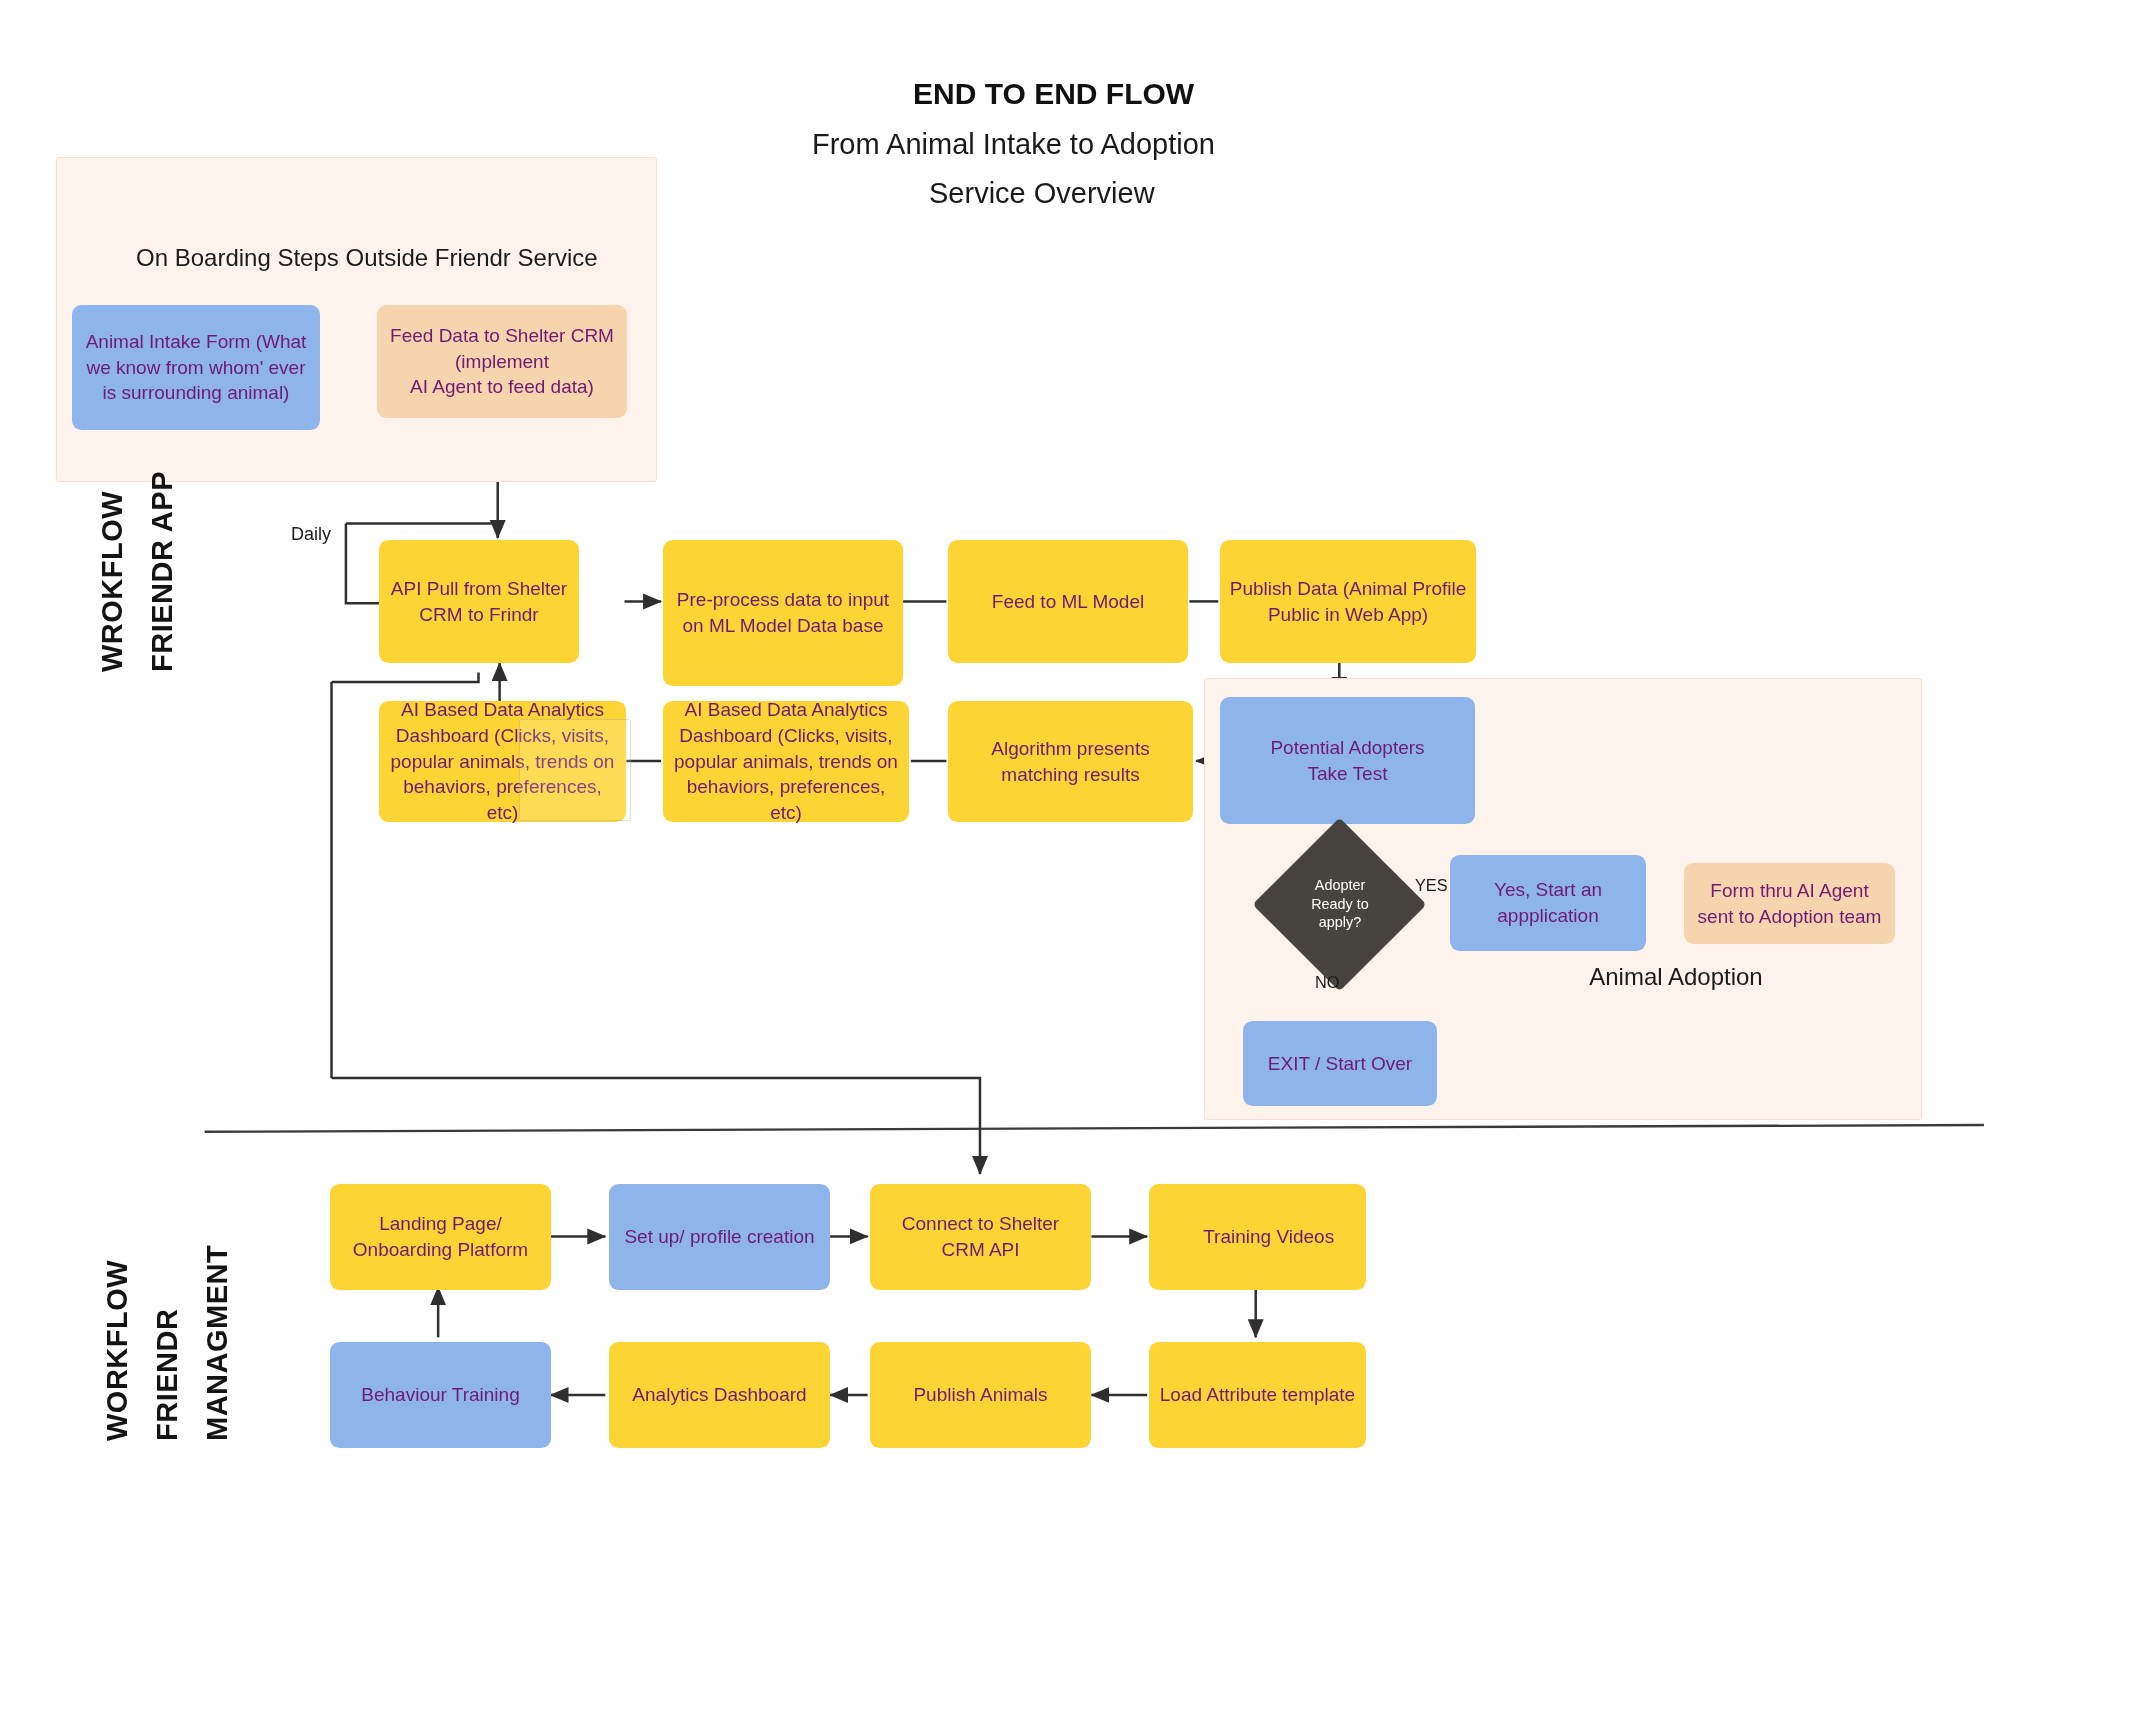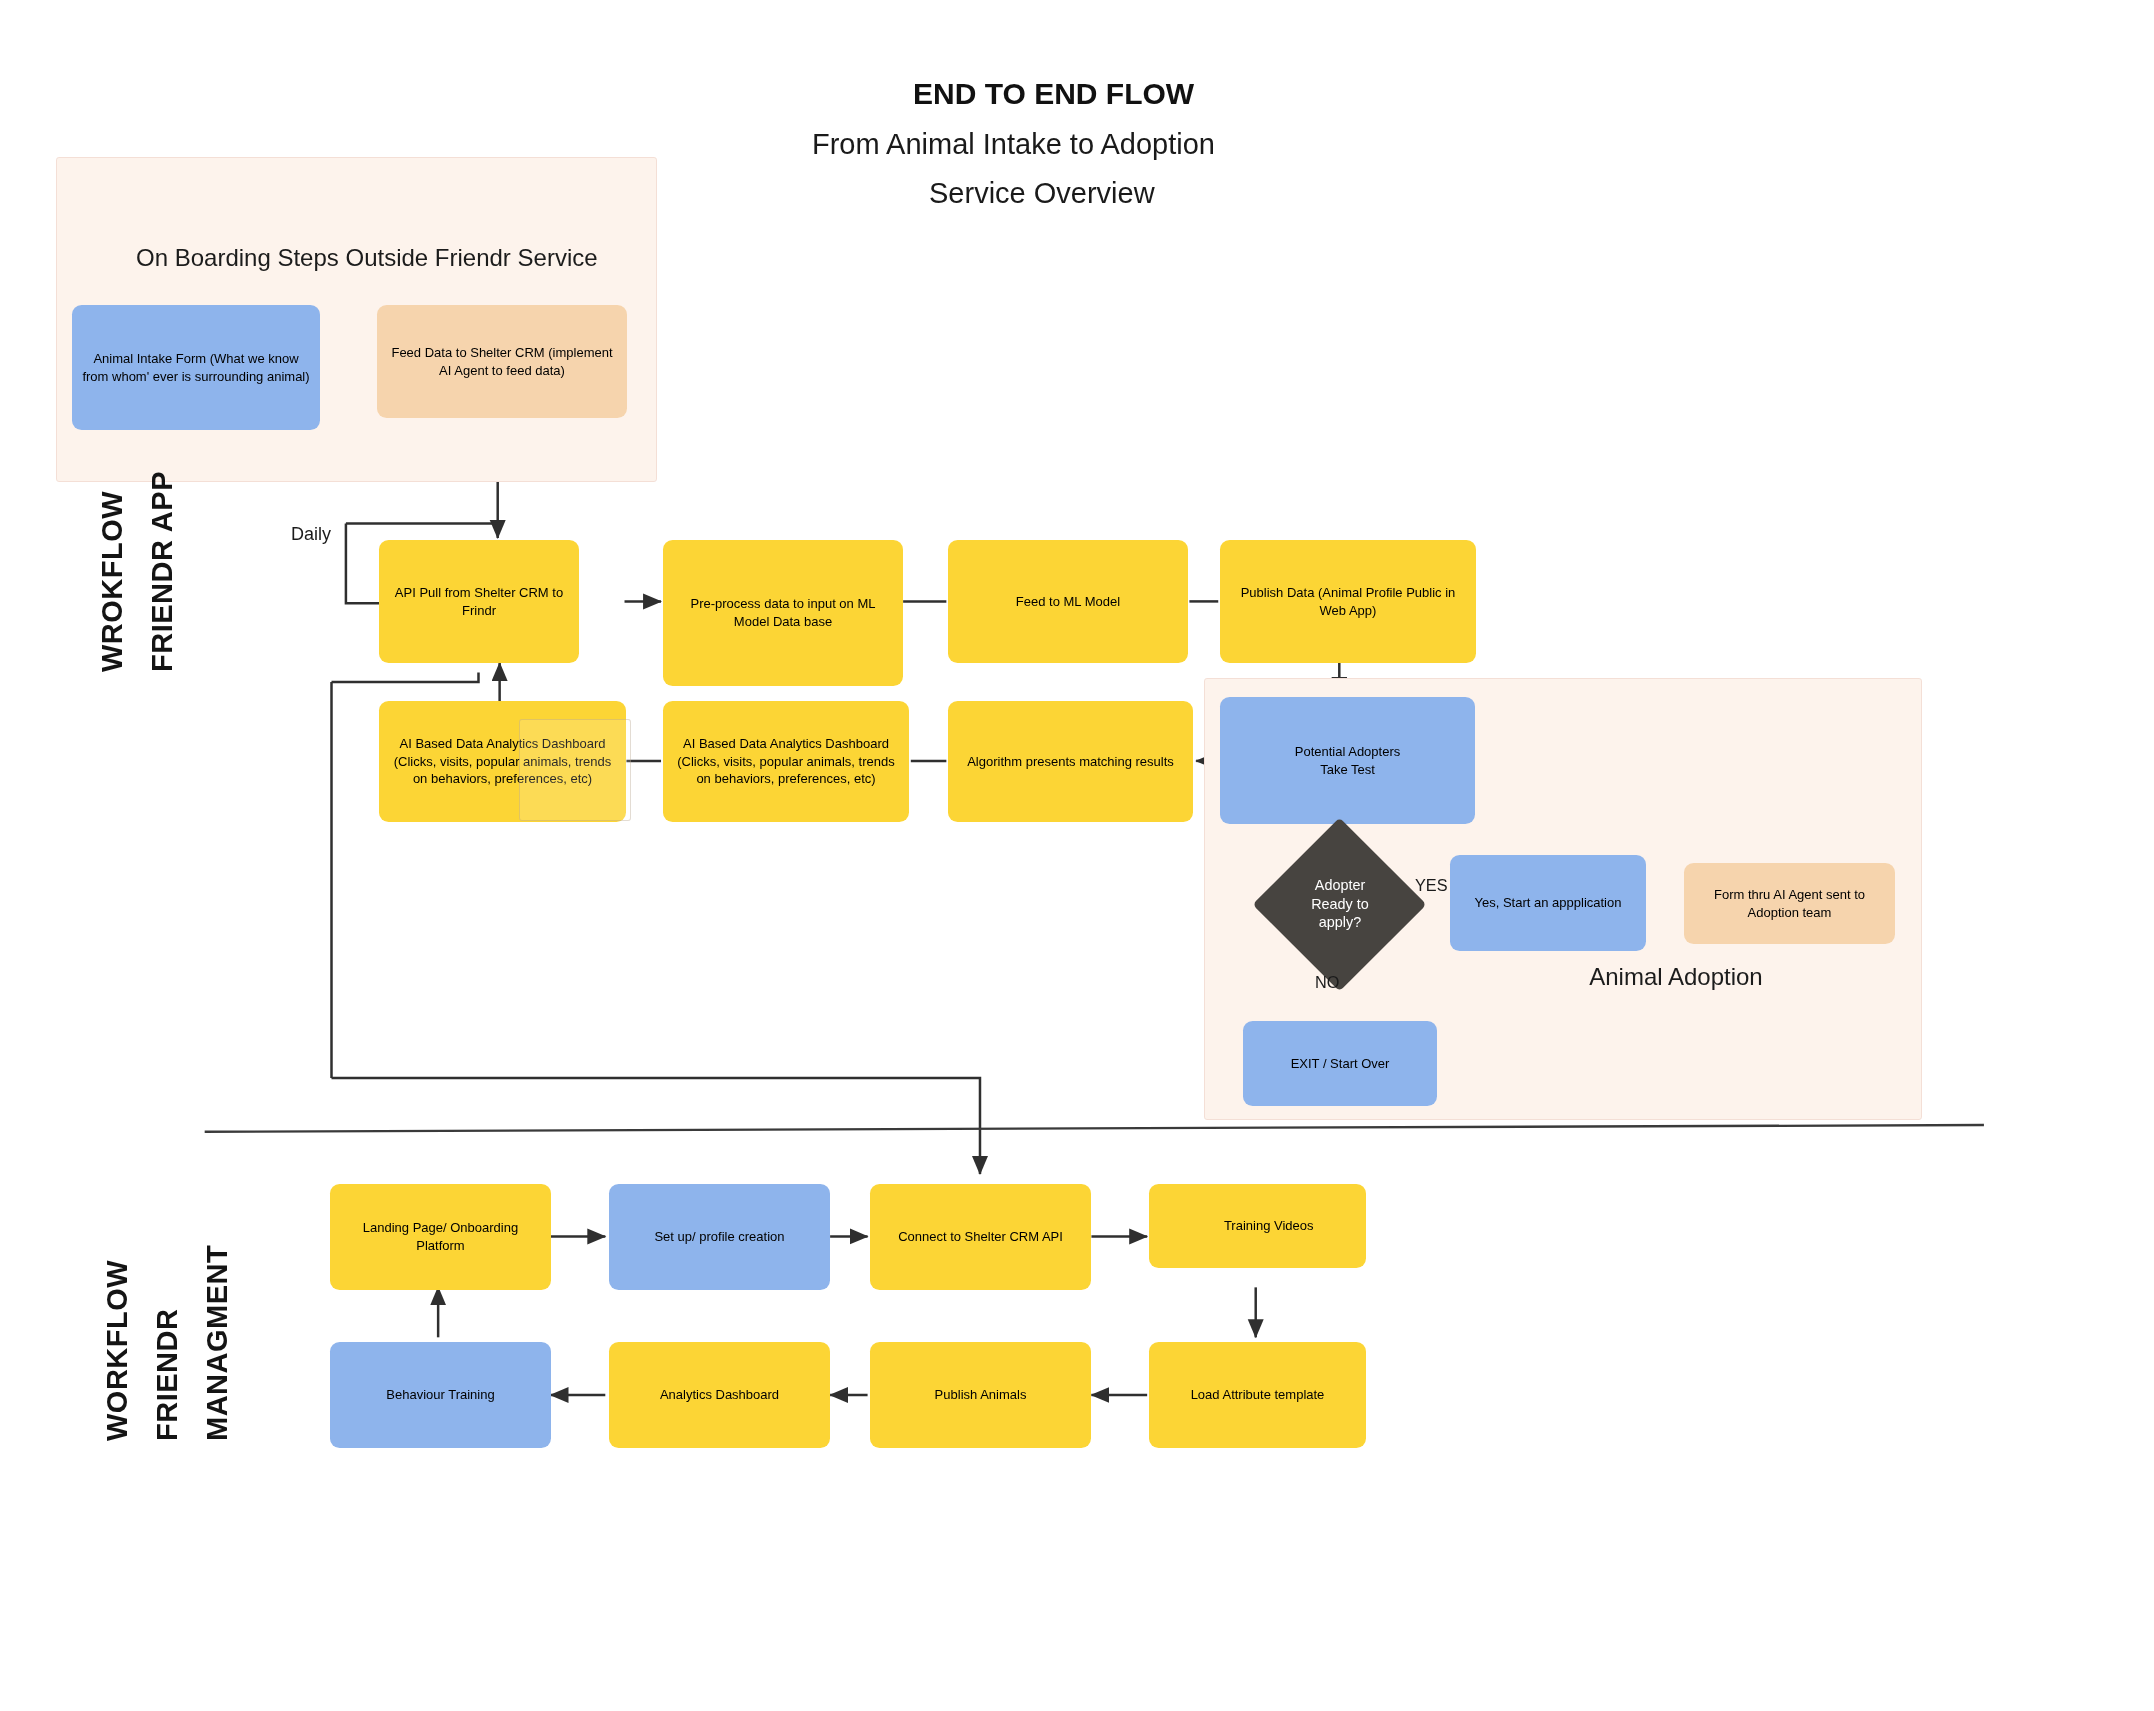--- a/index.html
+++ b/index.html
@@ -3,21 +3,21 @@
 <meta charset="utf-8">
 <style>
   html,body{margin:0;padding:0;background:#ffffff;}
   body{width:2155px;height:1712px;position:relative;overflow:hidden;
        font-family:"Liberation Sans","DejaVu Sans",sans-serif;color:#3a3a3a;}
   #canvas{position:absolute;left:0;top:0;width:2155px;height:1712px;}
   svg.wires{position:absolute;left:0;top:0;width:2155px;height:1712px;pointer-events:none;}
 
   .node{position:absolute;border-radius:9.6px;display:flex;align-items:center;
         justify-content:center;text-align:center;box-sizing:border-box;
-        padding:5.8px 9.6px;line-height:1.35;font-size:13px;color:#000000;z-index:3;}
+        padding:5.8px 9.6px;line-height:1.35;font-size:19px;color:#701a75;z-index:3;}
   .node.yellow{background:#FCD535;}
   .node.blue{background:#8EB4EC;}
   .node.peach{background:#F6D4AD;}
 
   .zone{position:absolute;background:#FDF3EC;border:1px solid #F4DFD6;
         border-radius:2.9px;z-index:1;}
   .zone-title{position:absolute;z-index:4;font-size:24px;color:#1c1c1c;
         text-align:center;white-space:nowrap;}
 
   .diamond{position:absolute;background:#474440;z-index:3;
@@ -151,21 +151,21 @@
   <div class="edge-label sm" style="left:1415px;top:876px;">YES</div>
   <div class="edge-label sm" style="left:1315px;top:973px;">NO</div>
 
   <div class="node blue" style="left:1450px;top:855px;width:196px;height:96px;">Yes, Start an appplication</div>
   <div class="node peach" style="left:1684px;top:863px;width:211px;height:81px;">Form thru AI Agent sent to Adoption team</div>
   <div class="node blue" style="left:1243px;top:1021px;width:194px;height:85px;">EXIT / Start Over</div>
 
   <div class="node yellow" style="left:330px;top:1184px;width:221px;height:106px;">Landing Page/ Onboarding Platform</div>
   <div class="node blue" style="left:609px;top:1184px;width:221px;height:106px;">Set up/ profile creation</div>
   <div class="node yellow" style="left:870px;top:1184px;width:221px;height:106px;">Connect to Shelter CRM API</div>
-  <div class="node yellow" style="left:1149px;top:1184px;width:217px;height:84px;padding-left:32px;">Training Videos</div>
+  <div class="node yellow" style="left:1149px;top:1184px;width:217px;height:106px;padding-left:32px;">Training Videos</div>
 
   <div class="node blue" style="left:330px;top:1342px;width:221px;height:106px;">Behaviour Training</div>
   <div class="node yellow" style="left:609px;top:1342px;width:221px;height:106px;">Analytics Dashboard</div>
   <div class="node yellow" style="left:870px;top:1342px;width:221px;height:106px;">Publish Animals</div>
   <div class="node yellow" style="left:1149px;top:1342px;width:217px;height:106px;">Load Attribute template</div>
 
 </div>
 
 
 </body></html>

